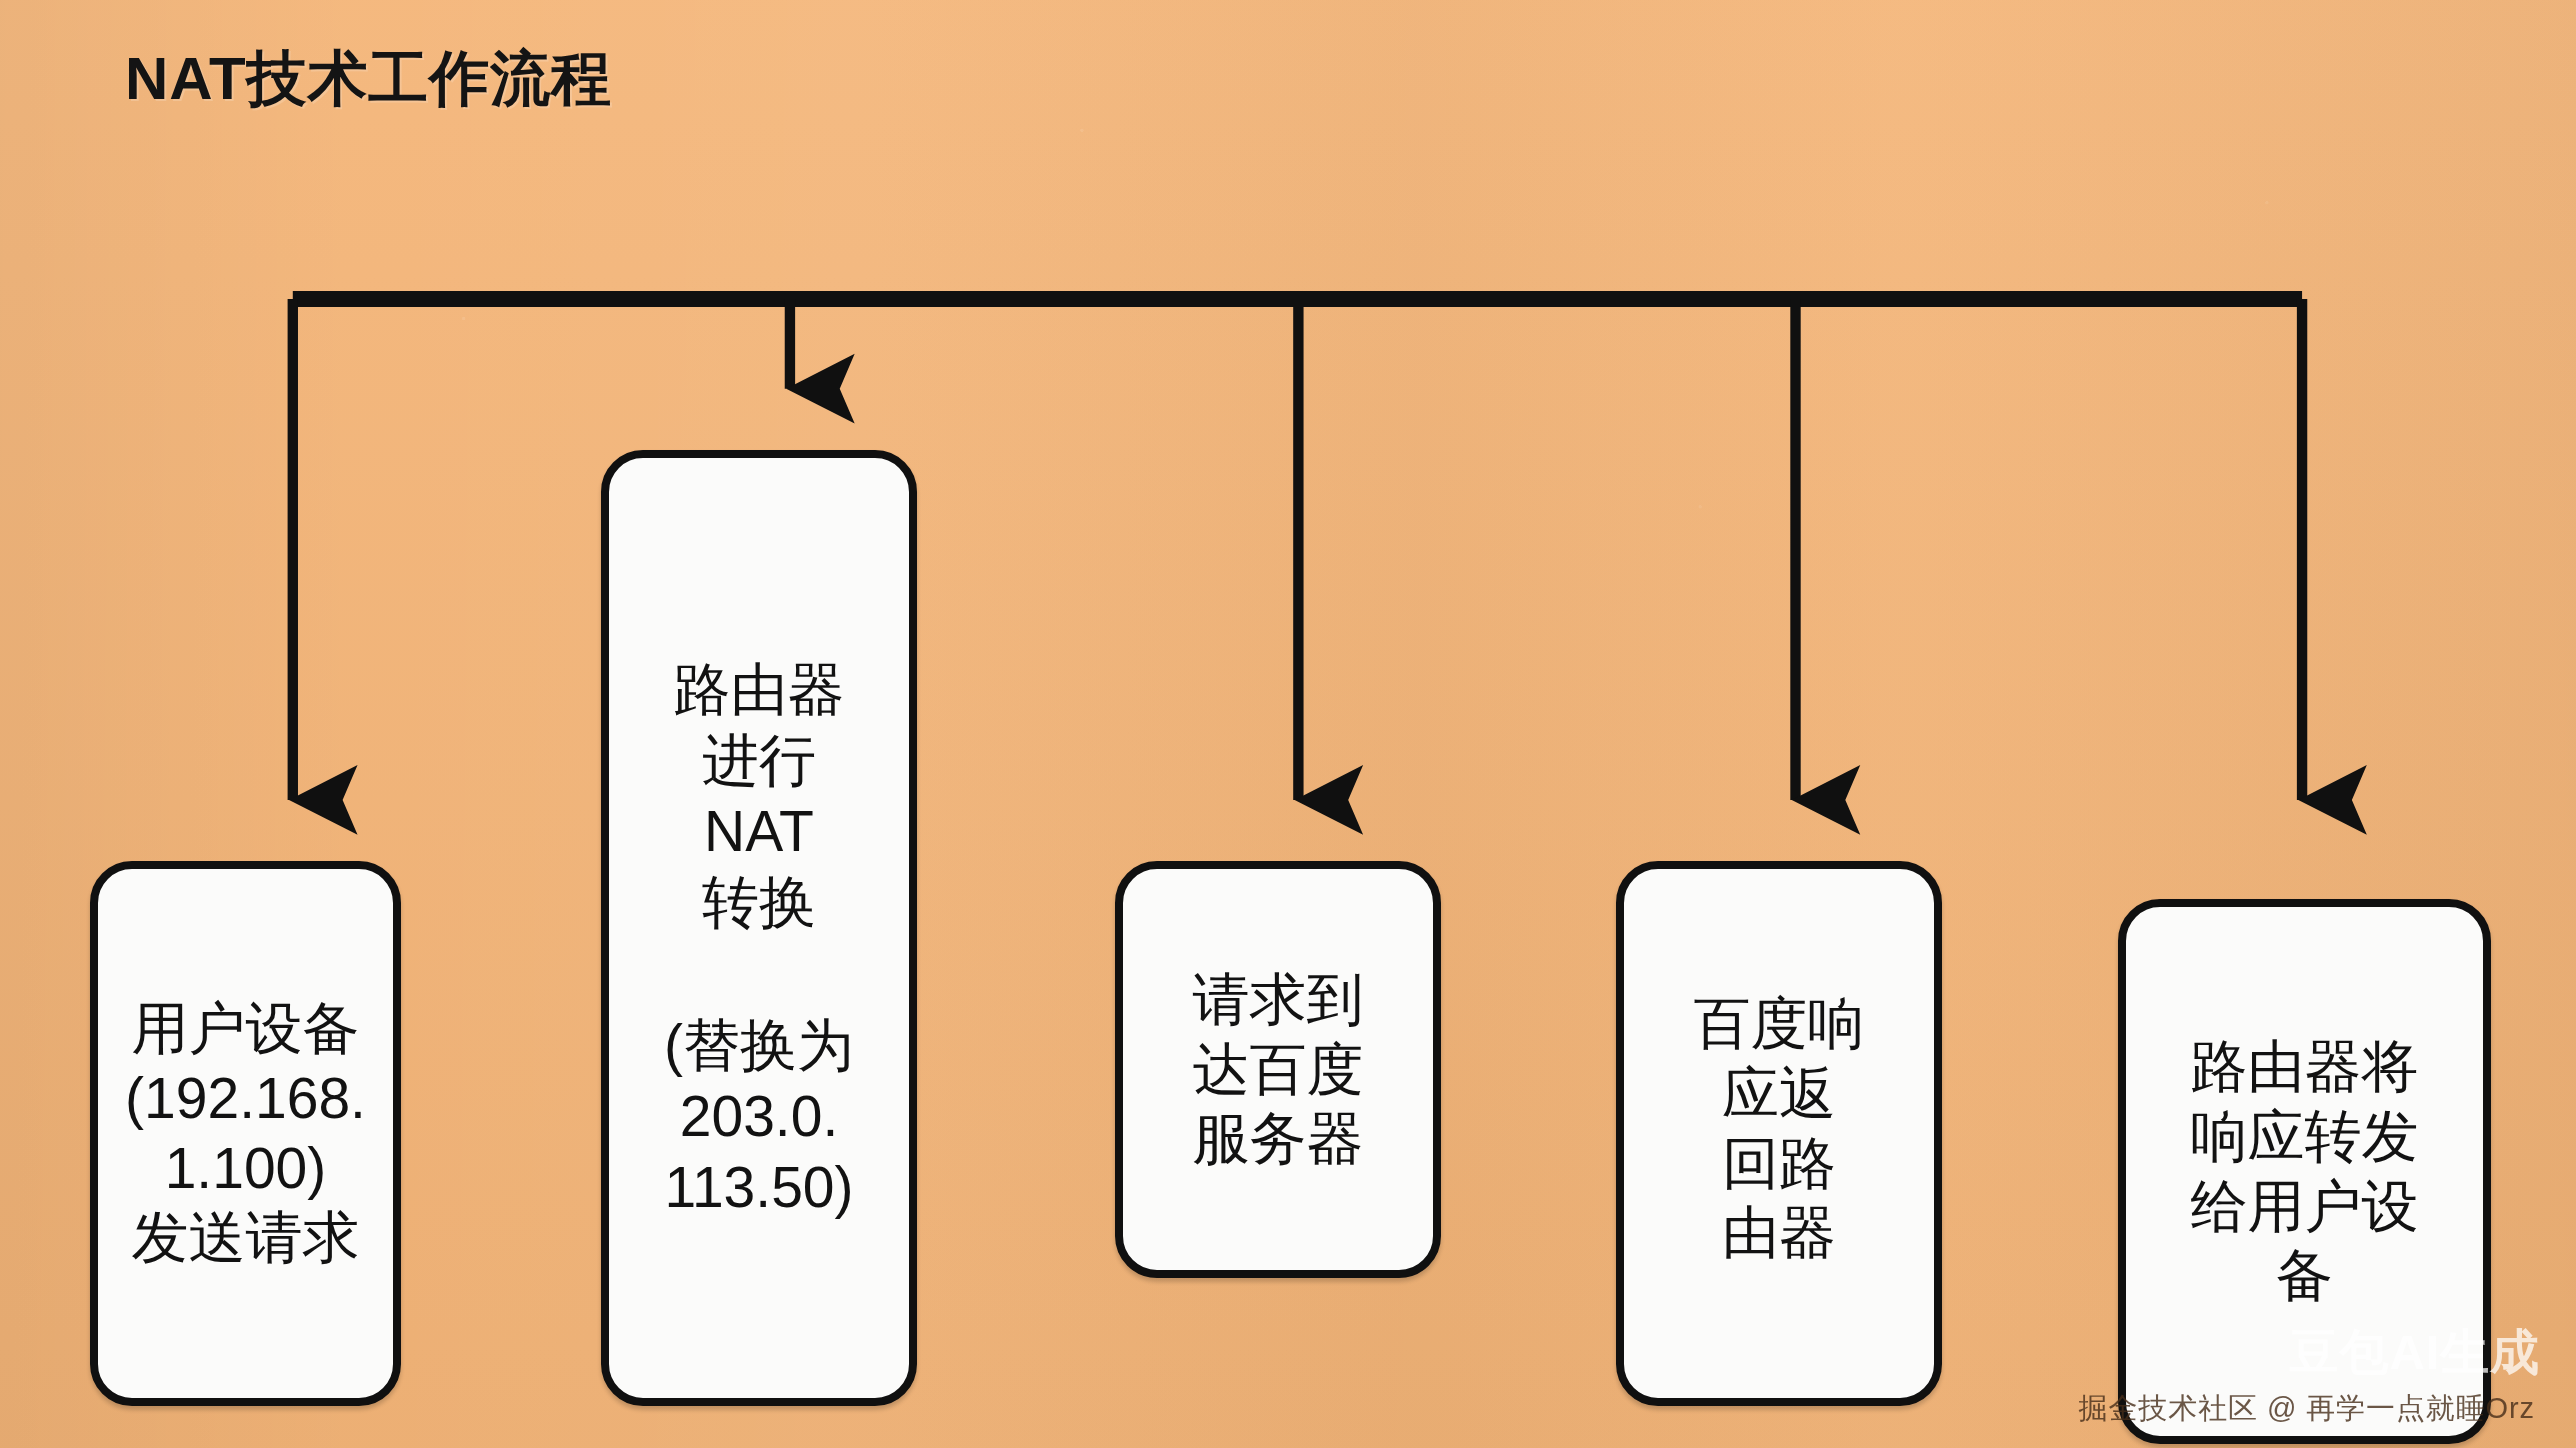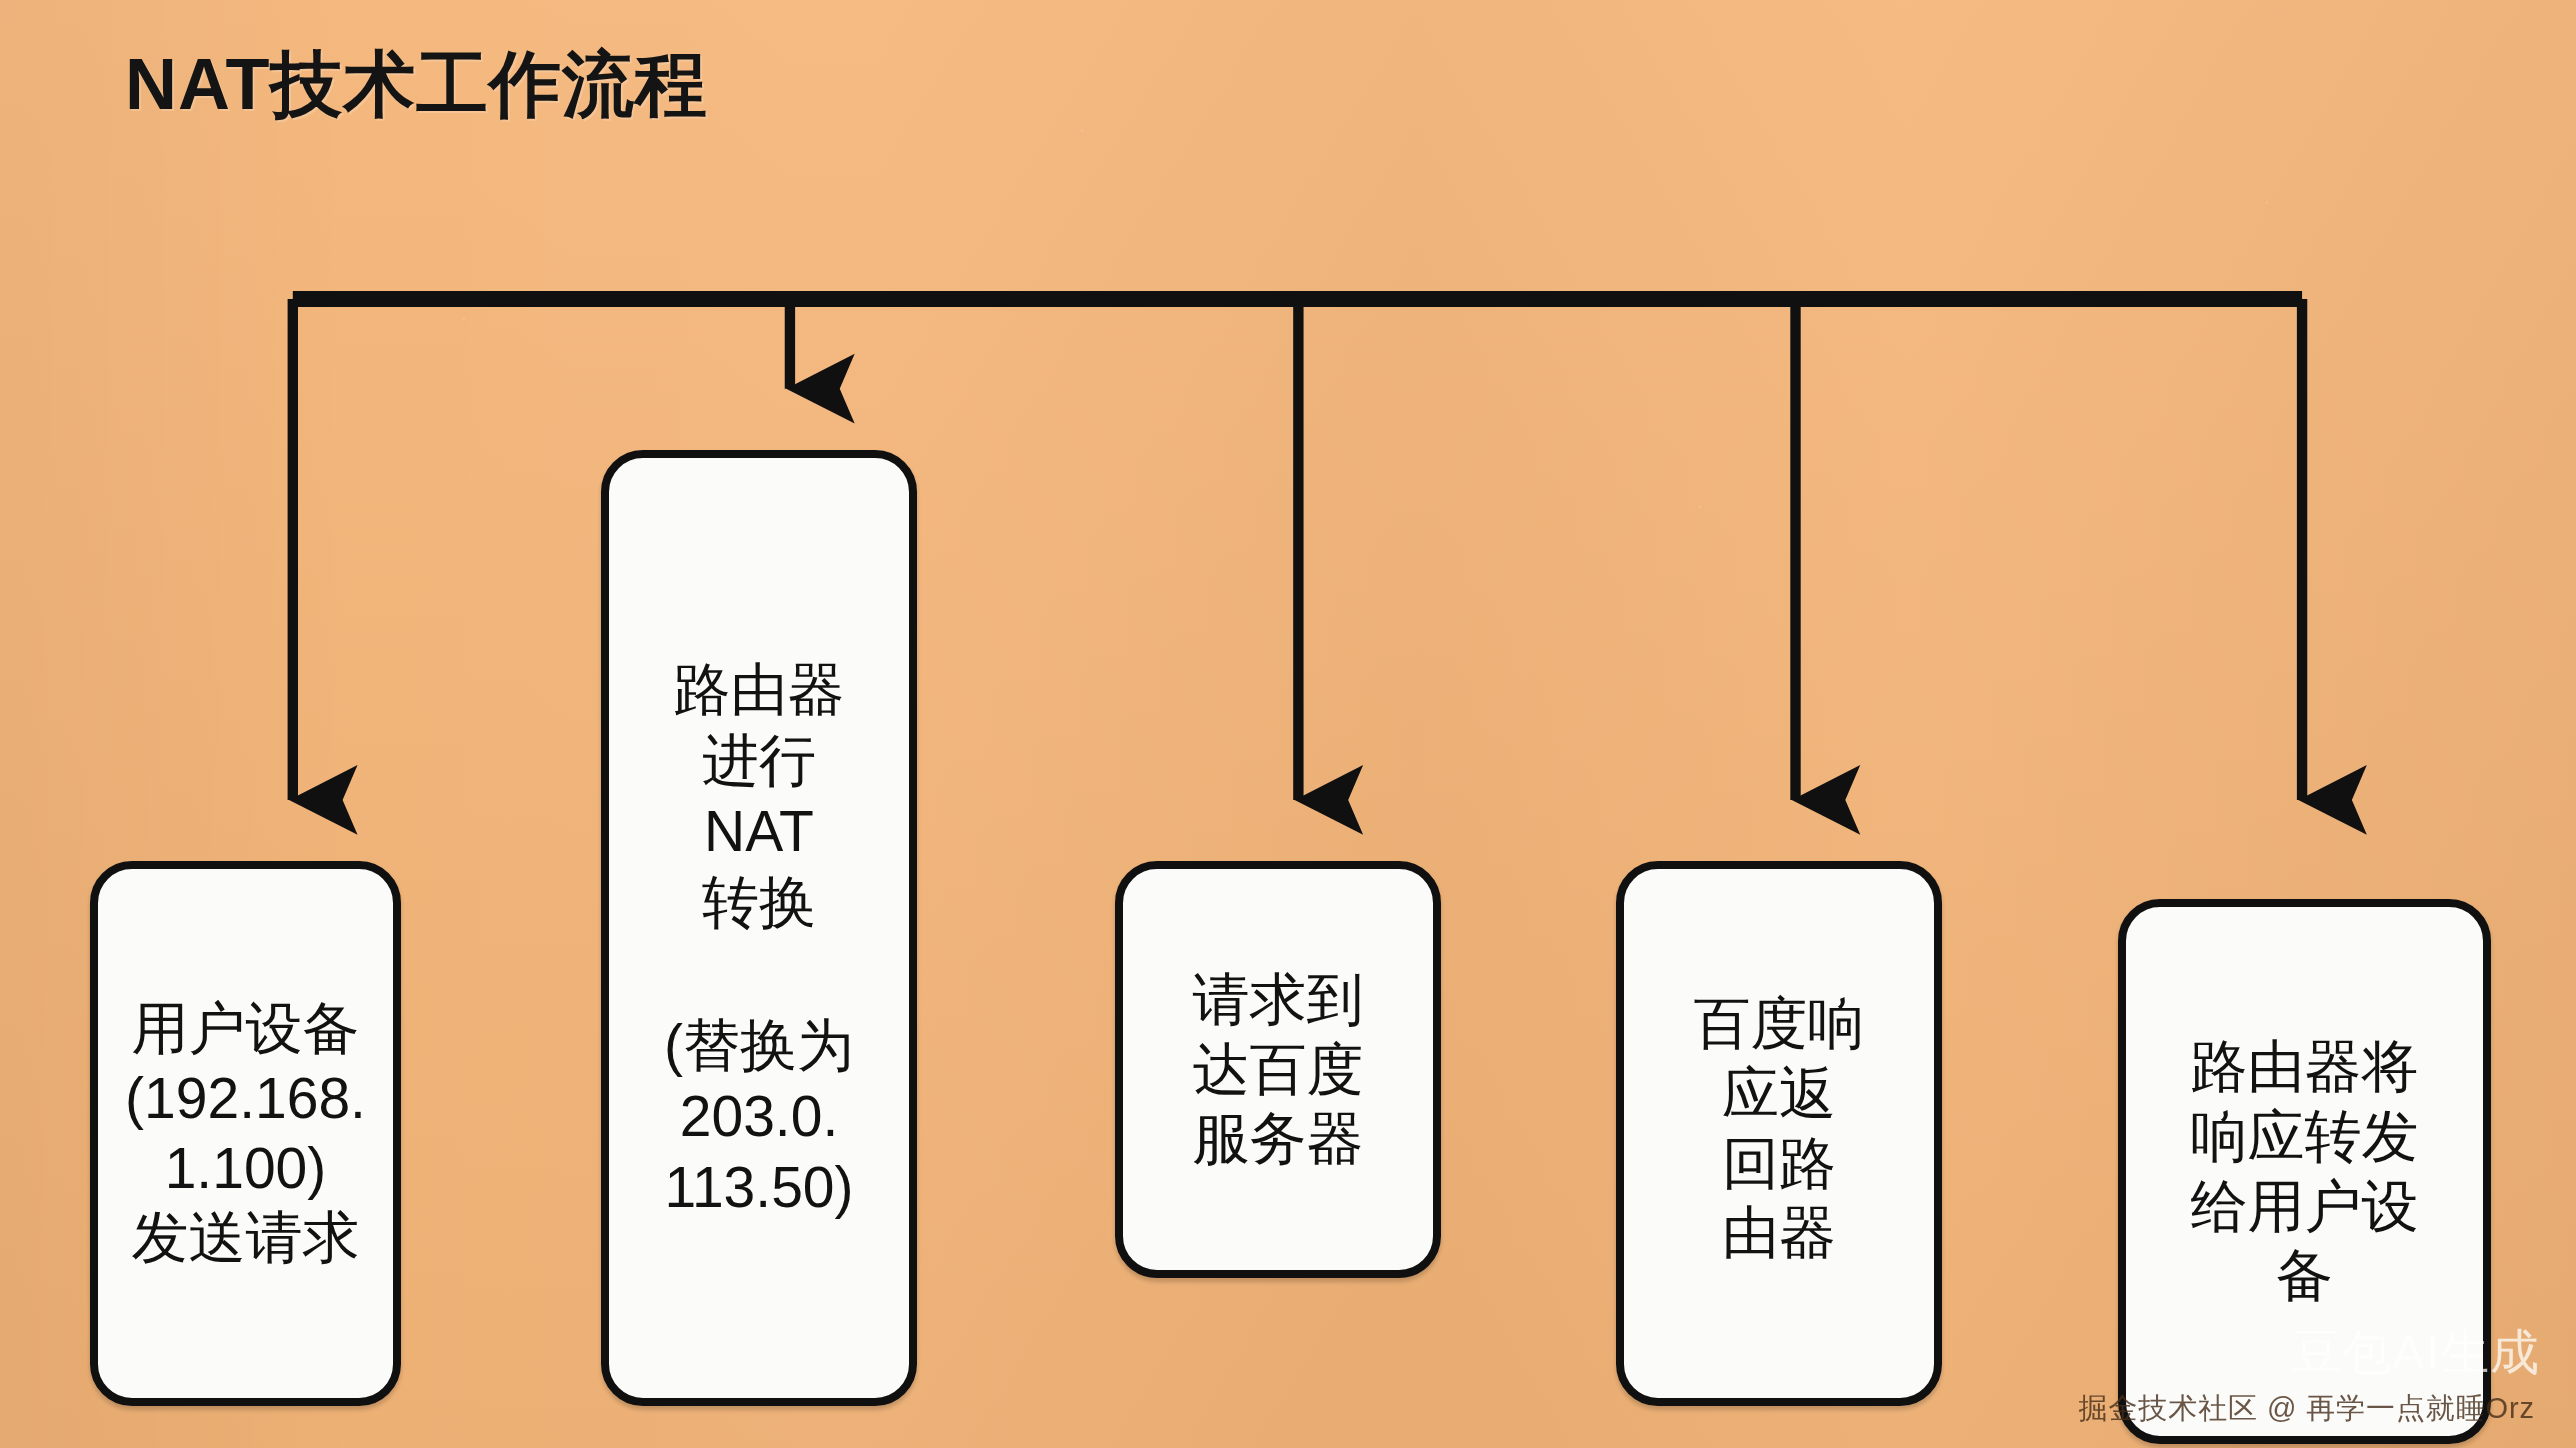--- a/index.html
+++ b/index.html
@@ -26,21 +26,21 @@
       linear-gradient(90deg, rgba(0,0,0,0.035) 0%, rgba(0,0,0,0) 14%, rgba(255,255,255,0.03) 33%, rgba(0,0,0,0.02) 55%, rgba(255,255,255,0.025) 74%, rgba(0,0,0,0.03) 100%),
       linear-gradient(180deg, rgba(255,255,255,0.05) 0%, rgba(0,0,0,0.03) 100%);
     overflow: hidden;
   }
 
   
   #title {
     position: absolute;
     left: 125px;
     top: 47px;
-    font-size: 72px;
+    font-size: 60px;
     font-weight: 700;
     color: #141414;
     letter-spacing: 0.9px;
     line-height: 1.05;
     white-space: nowrap;
     text-shadow: 1.9px 1.9px 0 rgba(255,255,255,0.18);
   }
 
   
   #connectors {
@@ -79,21 +79,21 @@
     line-height: 1.25;
     margin-top: 21px;
   }
 
   
   #wm-brand {
     position: absolute;
     right: 36px;
     bottom: 62px;
     font-size: 49px;
-    font-weight: 400;
+    font-weight: 700;
     color: rgba(255,255,255,0.72);
     letter-spacing: 0.9px;
     white-space: nowrap;
   }
   #wm-credit {
     position: absolute;
     right: 41px;
     bottom: 19px;
     font-size: 29px;
     color: rgba(70,45,25,0.80);

